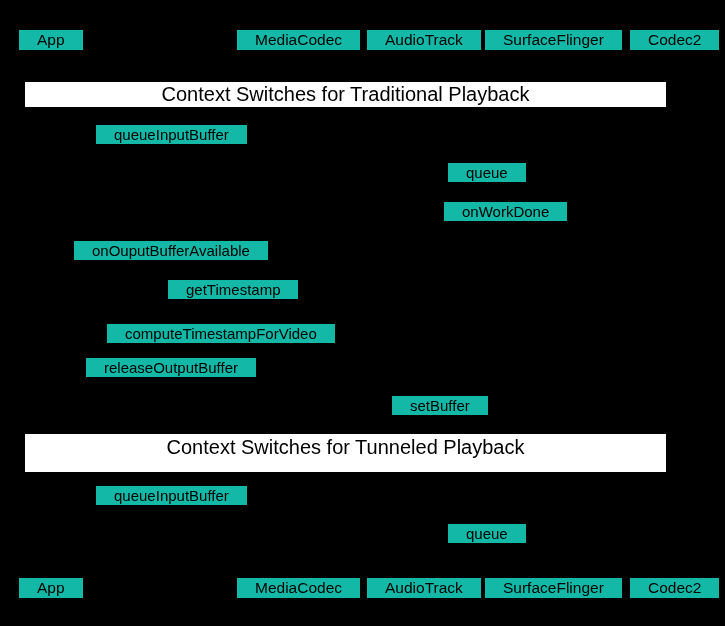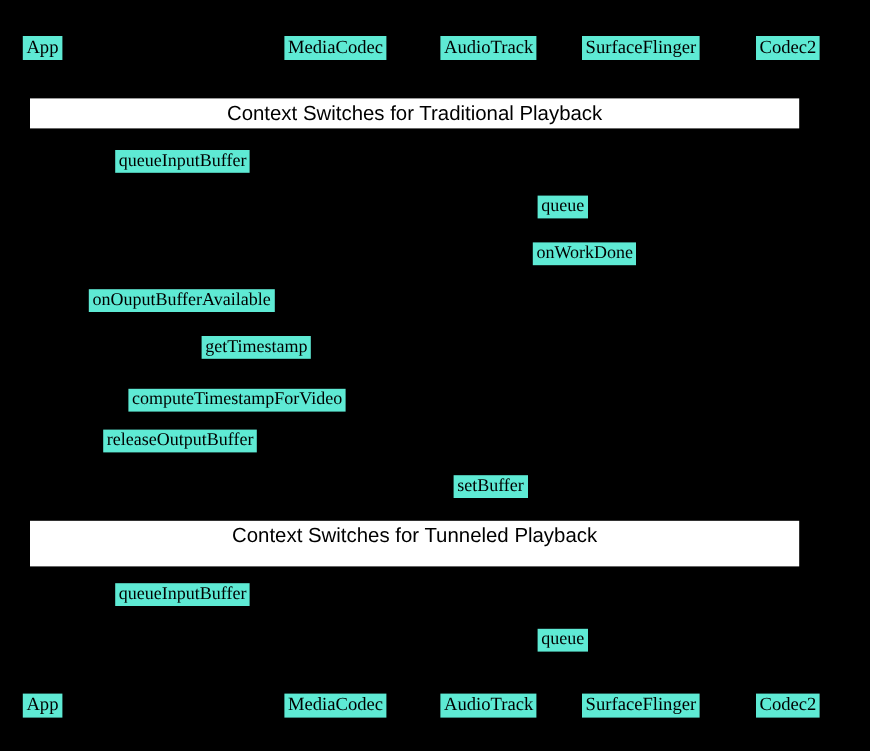--- a/index.html
+++ b/index.html
@@ -10,44 +10,43 @@
   #canvas {
     position: relative;
     width: 725px;
     height: 626px;
     background: #000000;
     overflow: hidden;
     font-family: "Liberation Sans", sans-serif;
   }
   .label {
     position: absolute;
-    background: #5eead4;
+    background: #14b8a6;
     color: #000000;
     white-space: nowrap;
-    padding: 0 3px;
+    padding: 0 18px;
     line-height: 19px;
     height: 19px;
     font-size: 15px;
-    font-family: Liberation Serif, serif;
   }
   .actor {
     line-height: 20px;
     height: 20px;
     font-size: 15.5px;
   }
   .section-bar {
     position: absolute;
     left: 25px;
     width: 641px;
     height: 25px;
     background: #ffffff;
     color: #000000;
     text-align: center;
     line-height: 25px;
-    font-size: 17px;
+    font-size: 20px;
     white-space: nowrap;
   }
 </style>
 </head>
 <body>
 
 <div id="canvas">
 
   <span class="label actor" style="left:19px; top:30px;">App</span>
   <span class="label actor" style="left:237px; top:30px;">MediaCodec</span>
@@ -57,21 +56,21 @@
 
   <div class="section-bar" style="top:82px;">Context Switches for Traditional Playback</div>
 
   <span class="label" style="left:96px; top:125px;">queueInputBuffer</span>
   <span class="label" style="left:448px; top:163px;">queue</span>
   <span class="label" style="left:444px; top:202px;">onWorkDone</span>
   <span class="label" style="left:168px; top:280px;">getTimestamp</span>
   <span class="label" style="left:74px; top:241px;">onOuputBufferAvailable</span>
   <span class="label" style="left:59px; top:324px;margin-left:48px;">computeTimestampForVideo</span>
   <span class="label" style="left:86px; top:358px;">releaseOutputBuffer</span>
-  <span class="label" style="left:378px; top:396px;">setBuffer</span>
+  <span class="label" style="left:392px; top:396px;">setBuffer</span>
 
   <div class="section-bar" style="top:434px; height:38px; line-height:26px;">Context Switches for Tunneled Playback</div>
 
   <span class="label" style="left:96px; top:486px;">queueInputBuffer</span>
   <span class="label" style="left:448px; top:524px;">queue</span>
 
   <span class="label actor" style="left:19px; top:578px;">App</span>
   <span class="label actor" style="left:237px; top:578px;">MediaCodec</span>
   <span class="label actor" style="left:367px; top:578px;">AudioTrack</span>
   <span class="label actor" style="left:485px; top:578px;">SurfaceFlinger</span>

